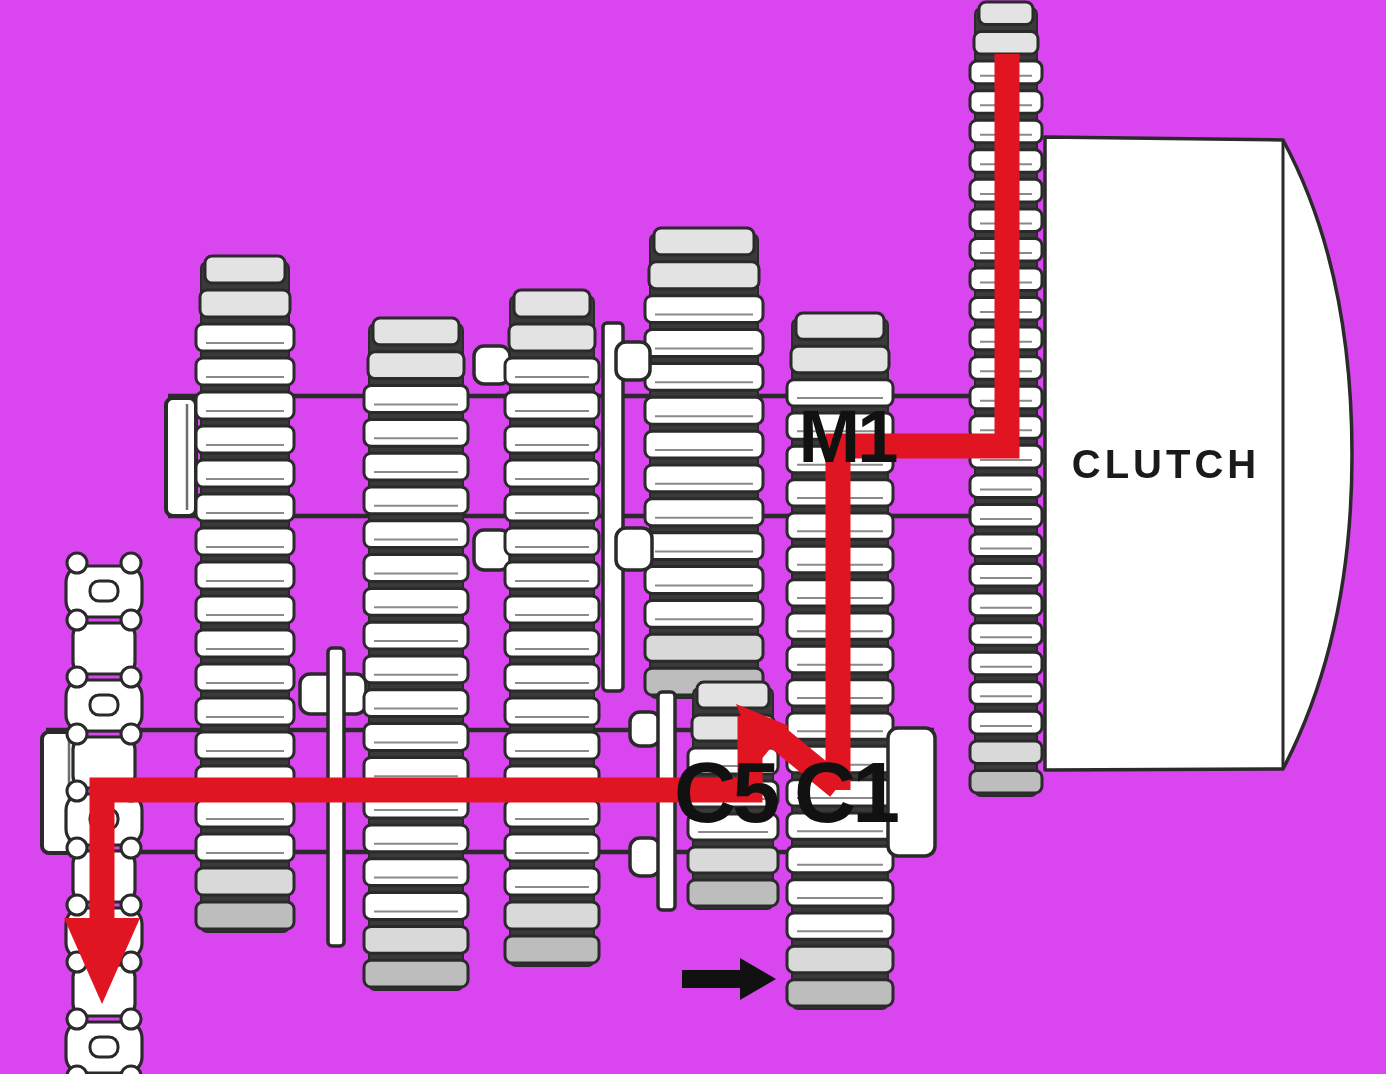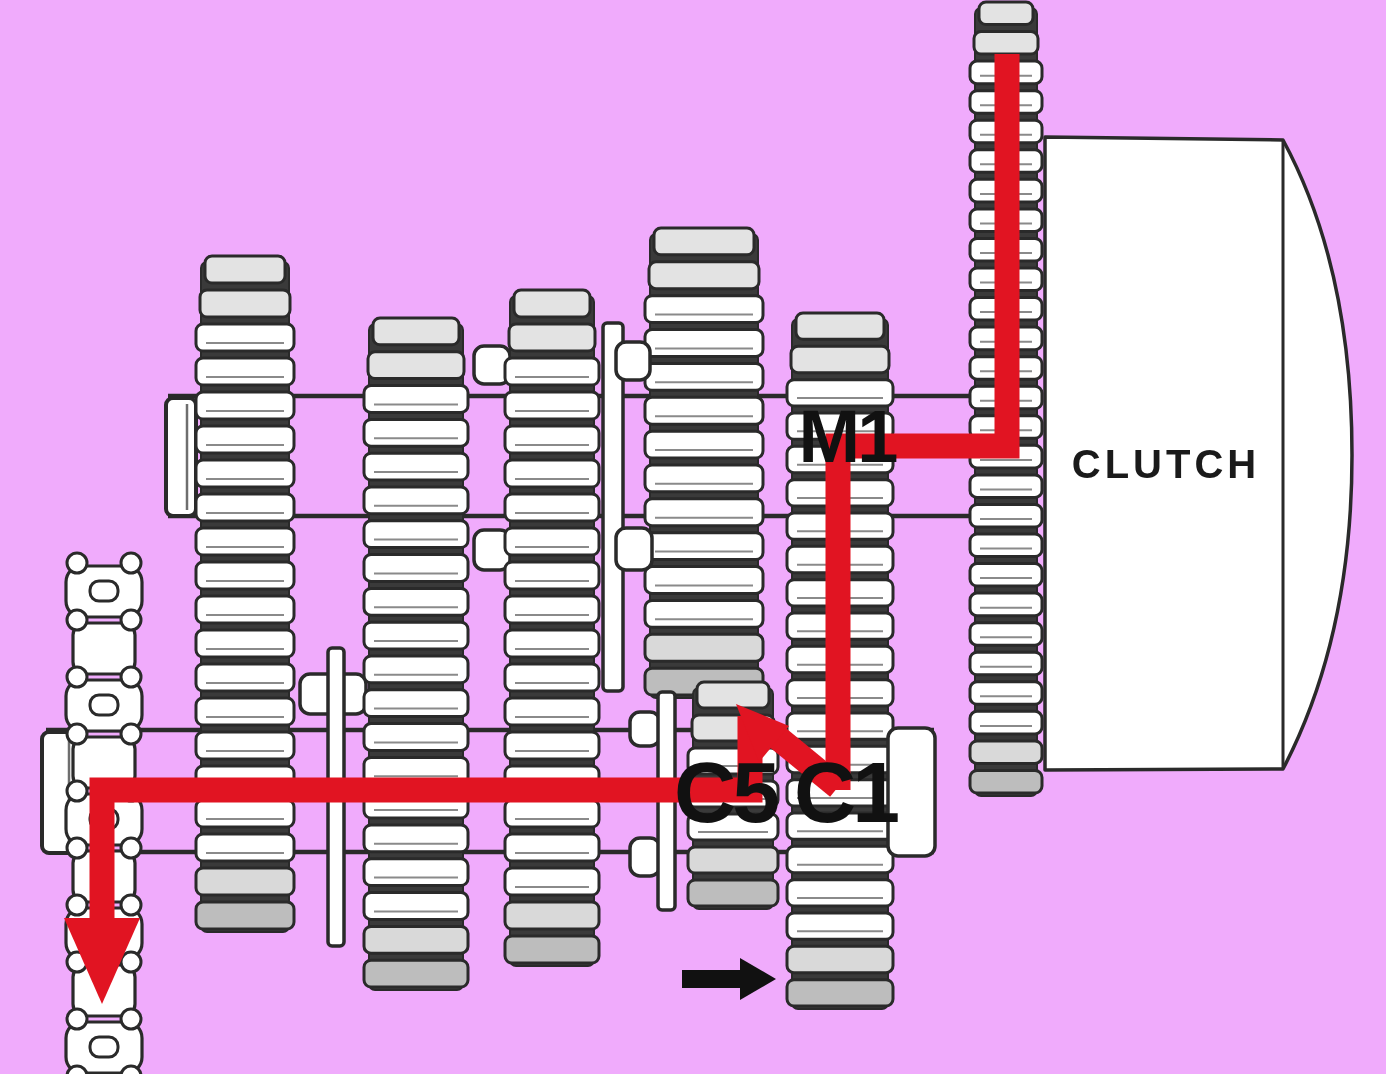--- a/index.html
+++ b/index.html
@@ -1,19 +1,19 @@
 <!DOCTYPE html>
 <html><head>
 <meta charset="utf-8">
 <style>
   html,body{margin:0;padding:0;background:#ffffff;}
   .stage{
     position:relative;
     width:1386px;height:1074px;
-    background:#f0abfc;
+    background:#d946ef;
     overflow:hidden;
     font-family:"Liberation Sans", sans-serif;
   }
   svg{display:block;}
   text{font-family:"Liberation Sans", sans-serif;}
   .lbl-big{font-weight:900; fill:#111111;}
   .lbl-clutch{font-weight:700; fill:#1a1a1a;}
 </style>
 </head>
 <body>

